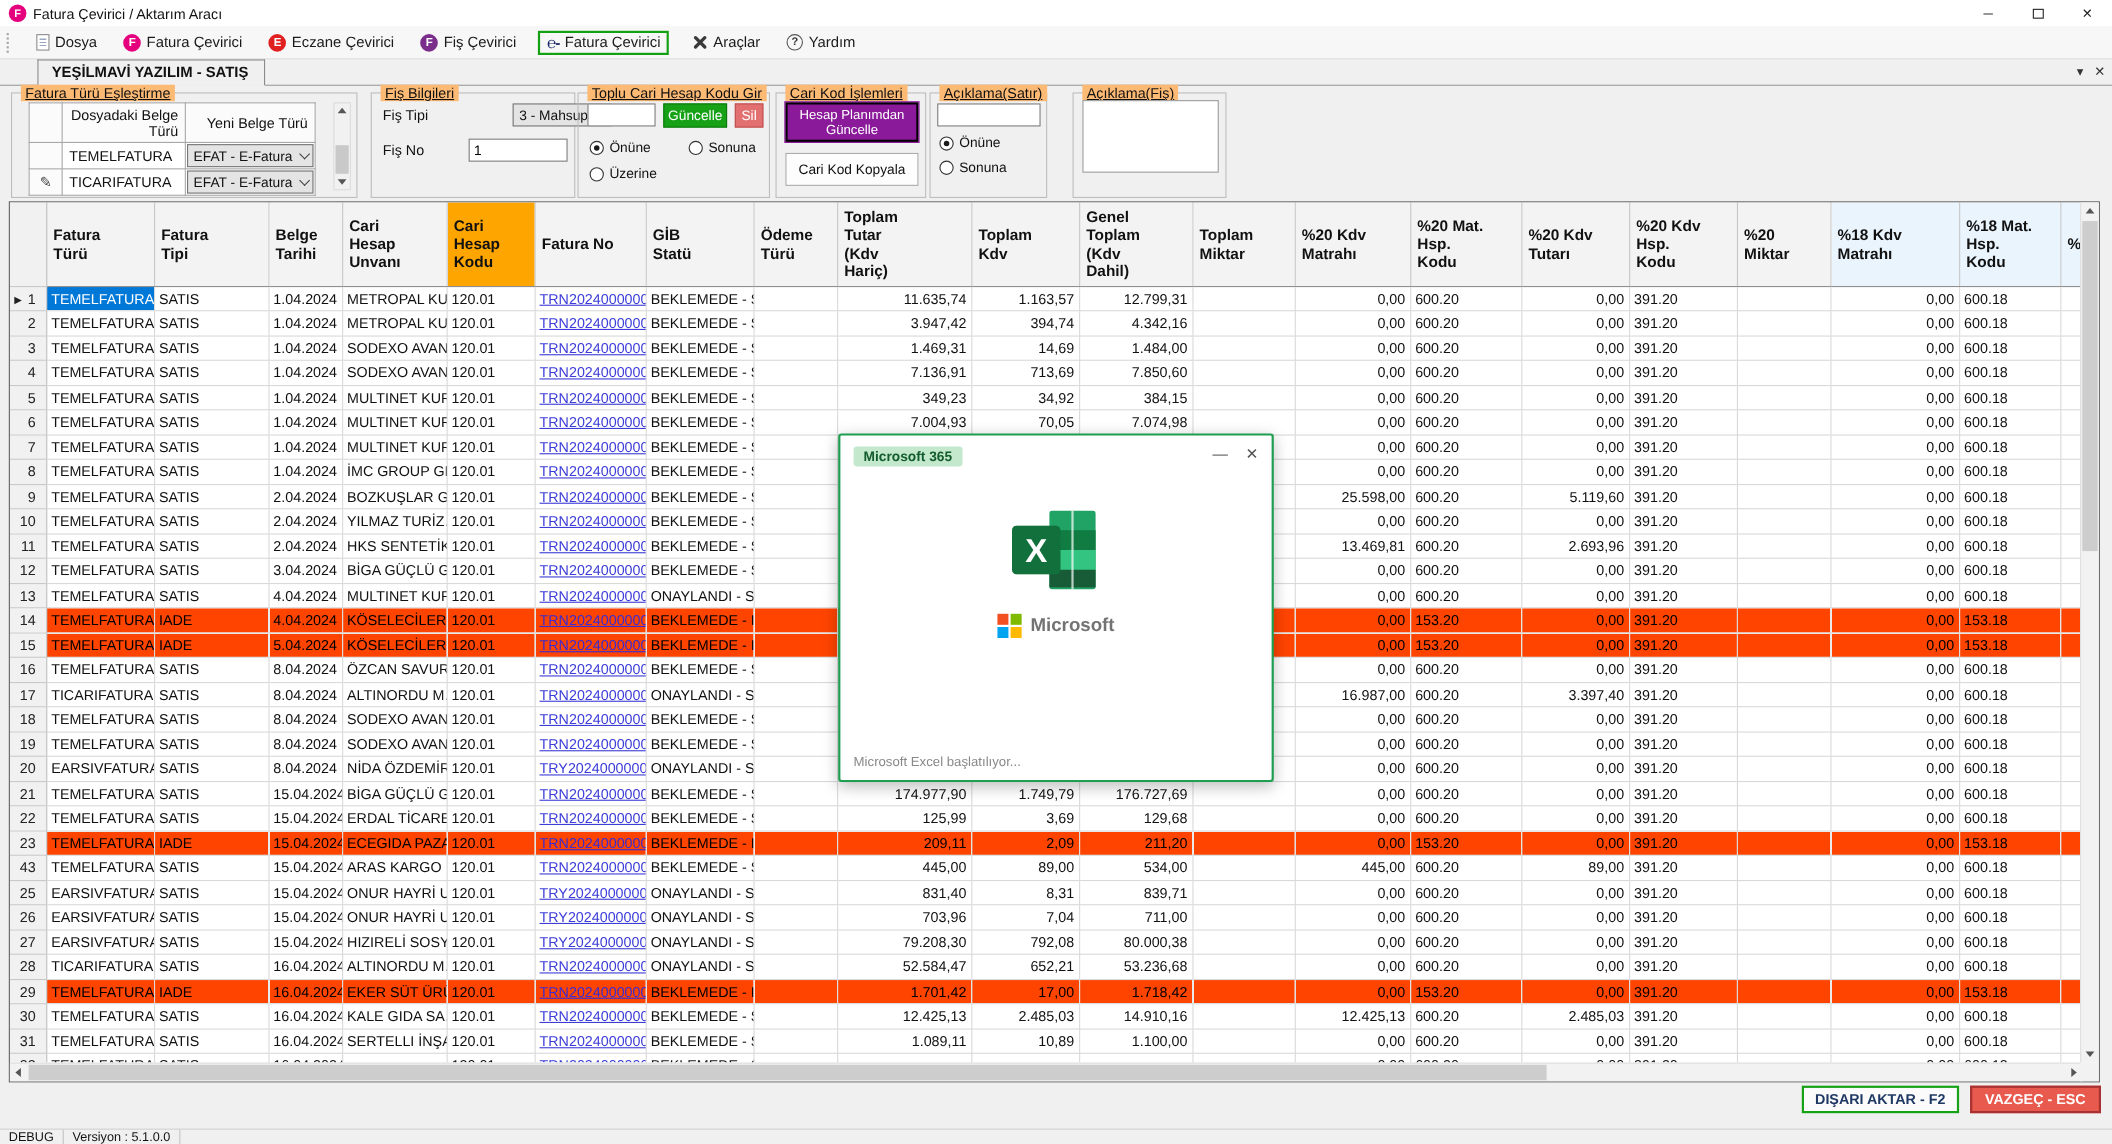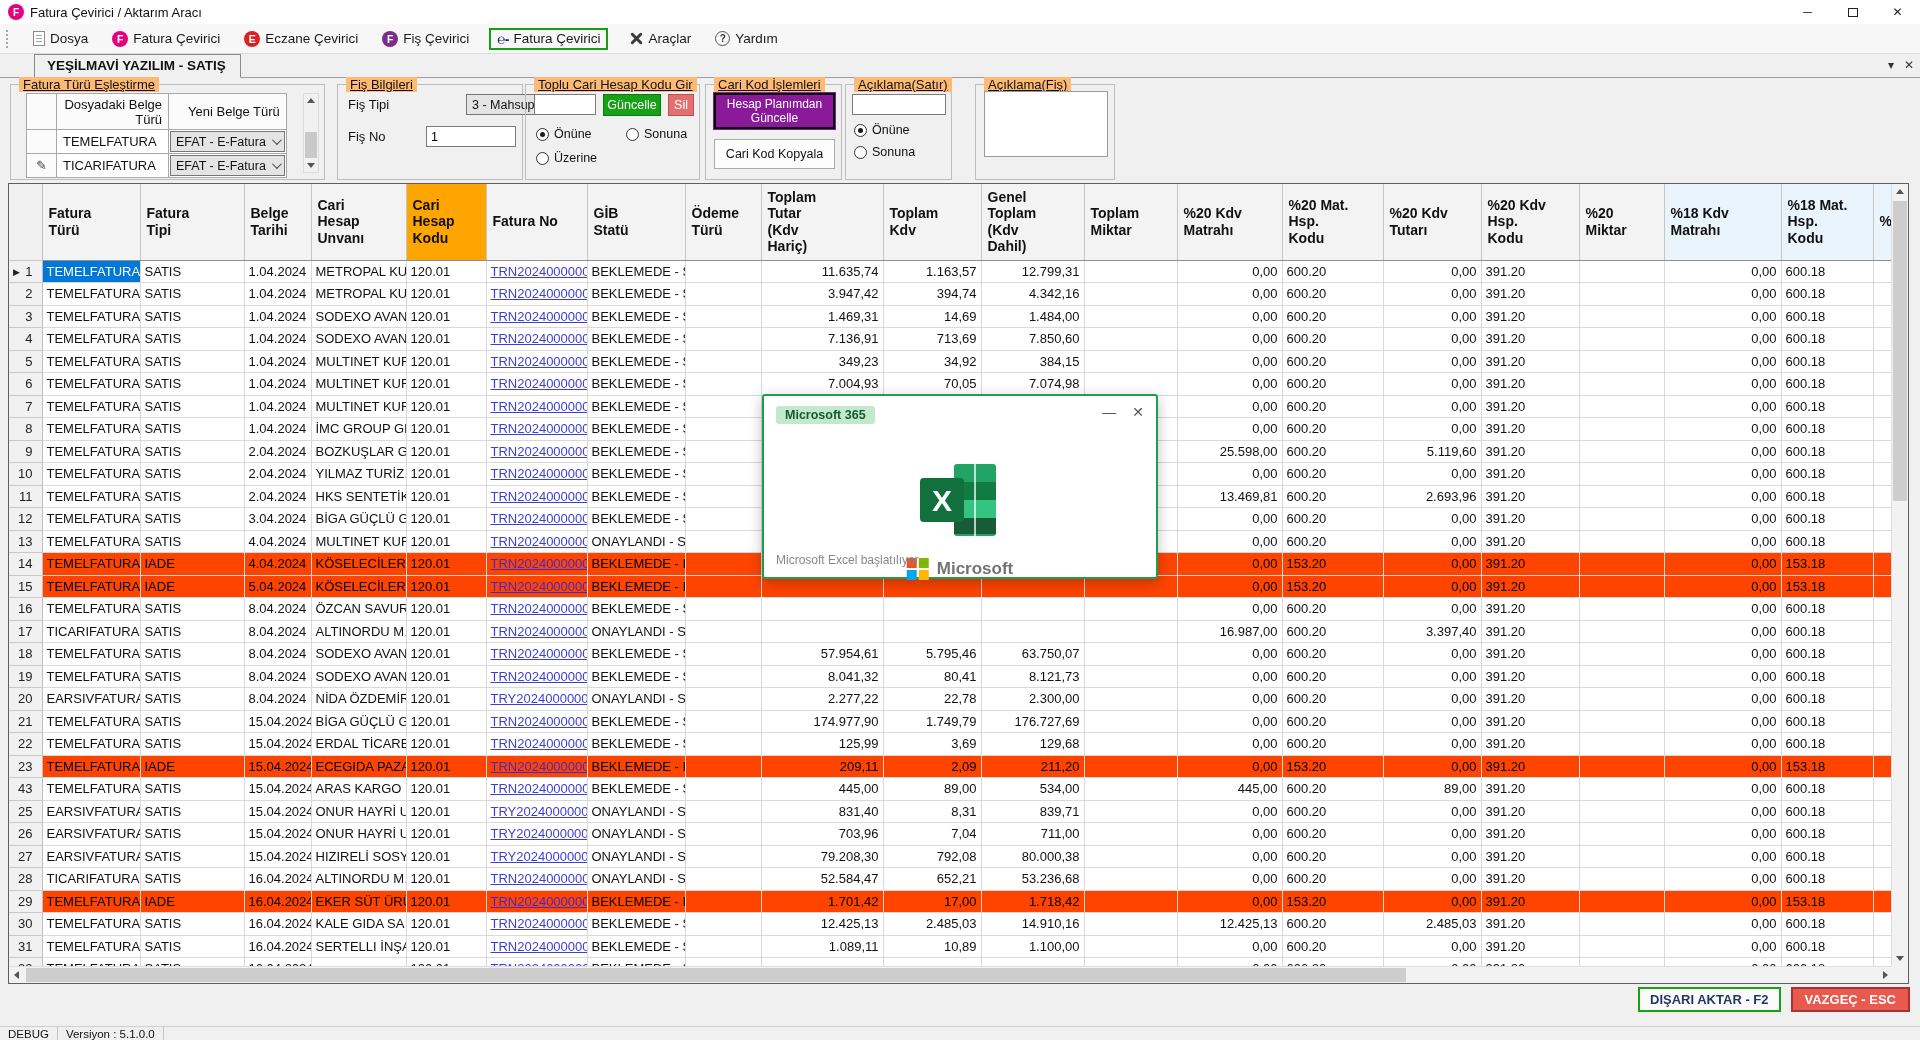--- a/index.html
+++ b/index.html
@@ -103,21 +103,21 @@
   .footer-strip { position:absolute; top:987px; right:10px; display:flex; gap:10px; }
   .btn-export { border:2px solid #17a117; background:#fbfbfb; color:#1f3864; font-weight:bold; font-size:13px; padding:3px 10px; }
   .btn-cancel { border:2px solid #a83232; background:#e8594e; color:#fff; font-weight:bold; font-size:13px; padding:3px 12px; }
   .statusbar { position:absolute; top:1009px; left:0; right:0; height:17px; background:#f0f0f0; border-top:1px solid #c8c8c8; display:flex; align-items:center; font-size:12.5px; }
   .sb-item { padding:0 9px; border-right:1px solid #c4c4c4; height:100%; display:flex; align-items:center; white-space:nowrap; }
   .sb-item.badge-green { background:#149414; color:#fff; font-weight:bold; border-right:1px solid #c4c4c4; }
   .debugbar { position:absolute; top:1026px; left:0; right:0; height:14px; background:#f0f0f0; border-top:1px solid #d0d0d0; display:flex; align-items:center; font-size:11.5px; }
   .db-item { padding:0 8px; border-right:1px solid #c4c4c4; height:100%; display:flex; align-items:center; }
 
   
-  .dialog { position:absolute; left:762px; top:394px; width:396px; height:185px; background:#fff; border:2px solid #1e9e50; border-radius:3px; box-shadow:0 4px 14px rgba(0,0,0,.25); z-index:50;padding-left:28px; }
+  .dialog { position:absolute; left:762px; top:394px; width:396px; height:317px; background:#fff; border:2px solid #1e9e50; border-radius:3px; box-shadow:0 4px 14px rgba(0,0,0,.25); z-index:50;padding-left:28px; }
   .dlg-badge { position:absolute; left:12px; top:10px; background:#c3e8cc; color:#135c2e; font-size:12.5px; font-weight:bold; padding:2px 9px; border-radius:3px; }
   .dlg-ctrls { position:absolute; right:12px; top:8px; display:flex; gap:16px; font-size:14px; color:#555; }
   .dlg-icon { position:absolute; left:50%; top:68px; transform:translateX(-50%); }
   .dlg-brand { position:absolute; left:50%; top:162px; transform:translateX(-50%); display:flex; align-items:center; gap:8px; }
   .ms-logo { display:grid; grid-template-columns:10px 10px; grid-template-rows:10px 10px; gap:2px; }
   .ms-logo i { display:block; }
   .ms-r { background:#f25022; } .ms-g { background:#7fba00; } .ms-b { background:#00a4ef; } .ms-y { background:#ffb900; }
   .brand-text { font-size:17px; font-weight:600; color:#737373; }
   .dlg-status { position:absolute; left:12px; bottom:10px; font-size:12px; color:#888; }
 </style>

